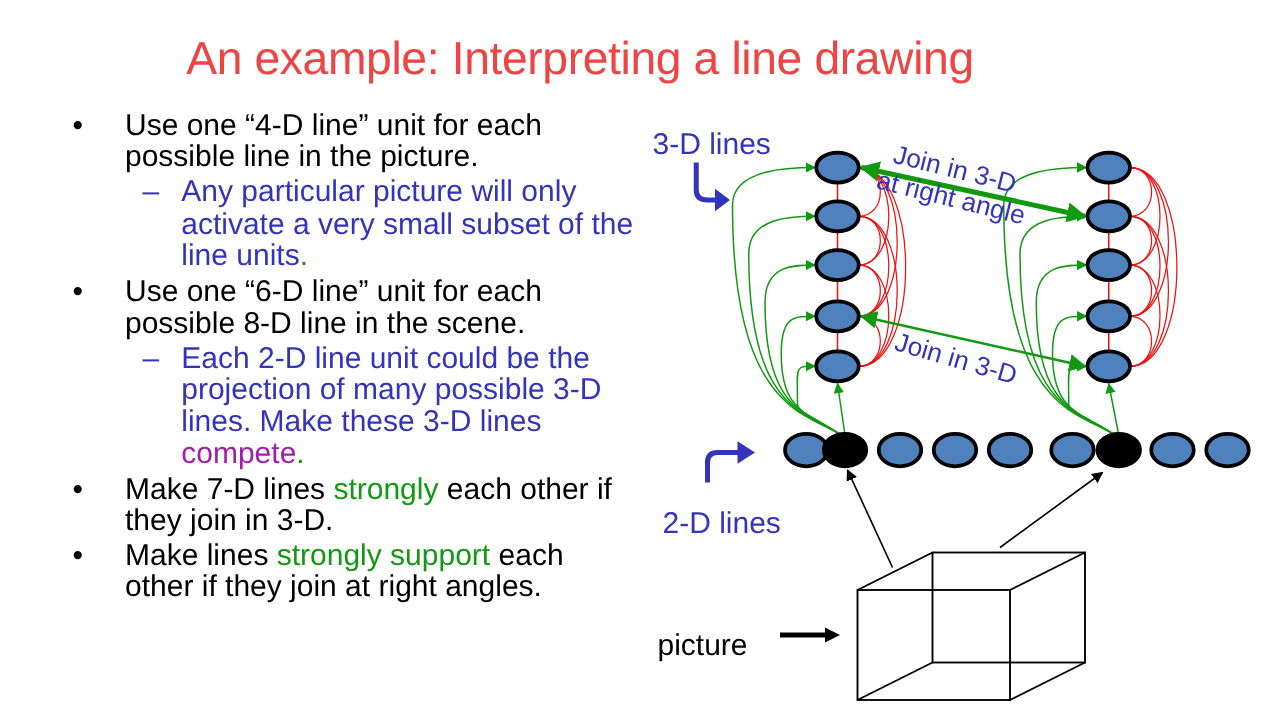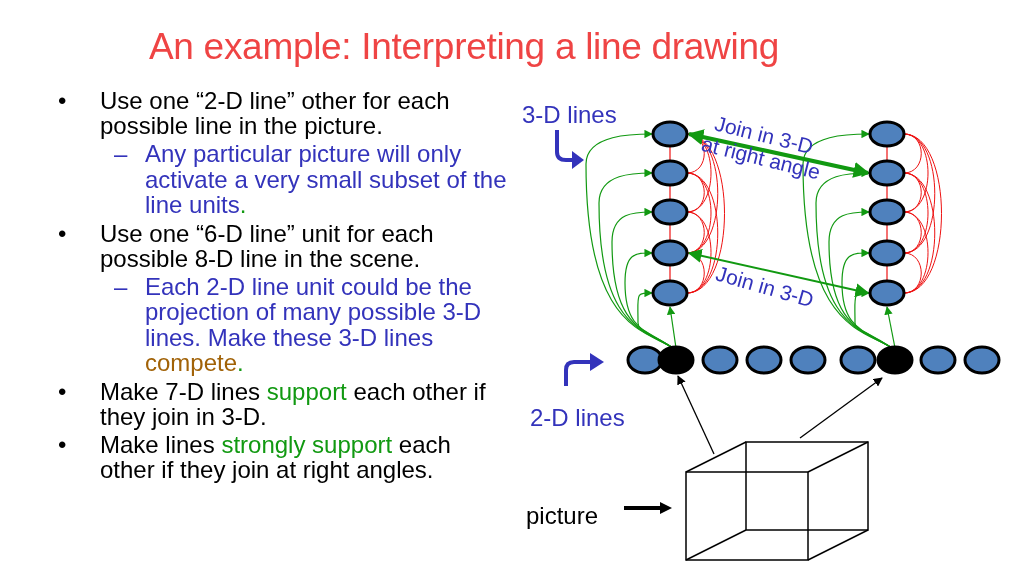--- a/index.html
+++ b/index.html
@@ -3,50 +3,50 @@
 <meta charset="utf-8">
 <style>
   html, body { margin:0; padding:0; background:#ffffff; }
   body { width:1024px; height:576px; position:relative; overflow:hidden; font-family:"Liberation Sans", sans-serif; }
   .title { position:absolute; left:0; top:26px; width:832px; text-align:center; font-size:37px; color:#ef4444; letter-spacing:-0.3px;margin-left:48px; }
   .bullets { position:absolute; left:58px; top:88px; width:450px; }
   .b1 { position:relative; padding-left:42px; font-size:24px; line-height:25px; color:#000; margin-bottom:3px; }
   .b1 .dot { position:absolute; left:0; top:0; }
   .b2 { position:relative; padding-left:87px; font-size:24px; line-height:25.5px; color:#3333bb; margin-bottom:3px; }
   .b2 .dash { position:absolute; left:56px; top:0; }
-  .red { color:#a16207; }
+  .red { color:#a21caf; }
   .green { color:#119911; }
   .bold { font-weight:normal; }
   svg text { font-family:"Liberation Sans", sans-serif; }
 </style>
 </head>
 <body>
 
 <div class="title">An example: Interpreting a line drawing</div>
 
 <div class="bullets">
   <div class="b1">
     <span class="dot">•</span>
-    <span>Use one </span><span>“2-D line”</span><span> other for each possible line in the picture.</span>
+    <span>Use one </span><span>“4-D line”</span><span> unit for each possible line in the picture.</span>
   </div>
   <div class="b2">
     <span class="dash">–</span>
     <span>Any particular picture will only activate a very small subset of the line units</span><span class="green">.</span>
   </div>
   <div class="b1">
     <span class="dot">•</span>
     <span>Use one </span><span>“6-D line”</span><span> unit for each possible 8-D line in the scene.</span>
   </div>
   <div class="b2">
     <span class="dash">–</span>
     <span>Each 2-D line unit could be the projection of many possible 3-D lines. Make these 3-D lines </span><span class="red">compete</span><span class="green">.</span>
   </div>
   <div class="b1">
     <span class="dot">•</span>
-    <span>Make 7-D lines </span><span class="green">support</span><span> each other if they join in 3-D.</span>
+    <span>Make 7-D lines </span><span class="green">strongly</span><span> each other if they join in 3-D.</span>
   </div>
   <div class="b1">
     <span class="dot">•</span>
     <span>Make lines </span><span class="green bold">strongly support</span><span> each other if they join at right angles.</span>
   </div>
 </div>
 
 <svg id="diagram" width="1024" height="576" style="position:absolute;left:0;top:0;" xmlns="http://www.w3.org/2000/svg">
   <defs>
     <marker id="ag" viewBox="0 0 10 10" refX="9" refY="5" markerWidth="7" markerHeight="7" orient="auto-start-reverse">

